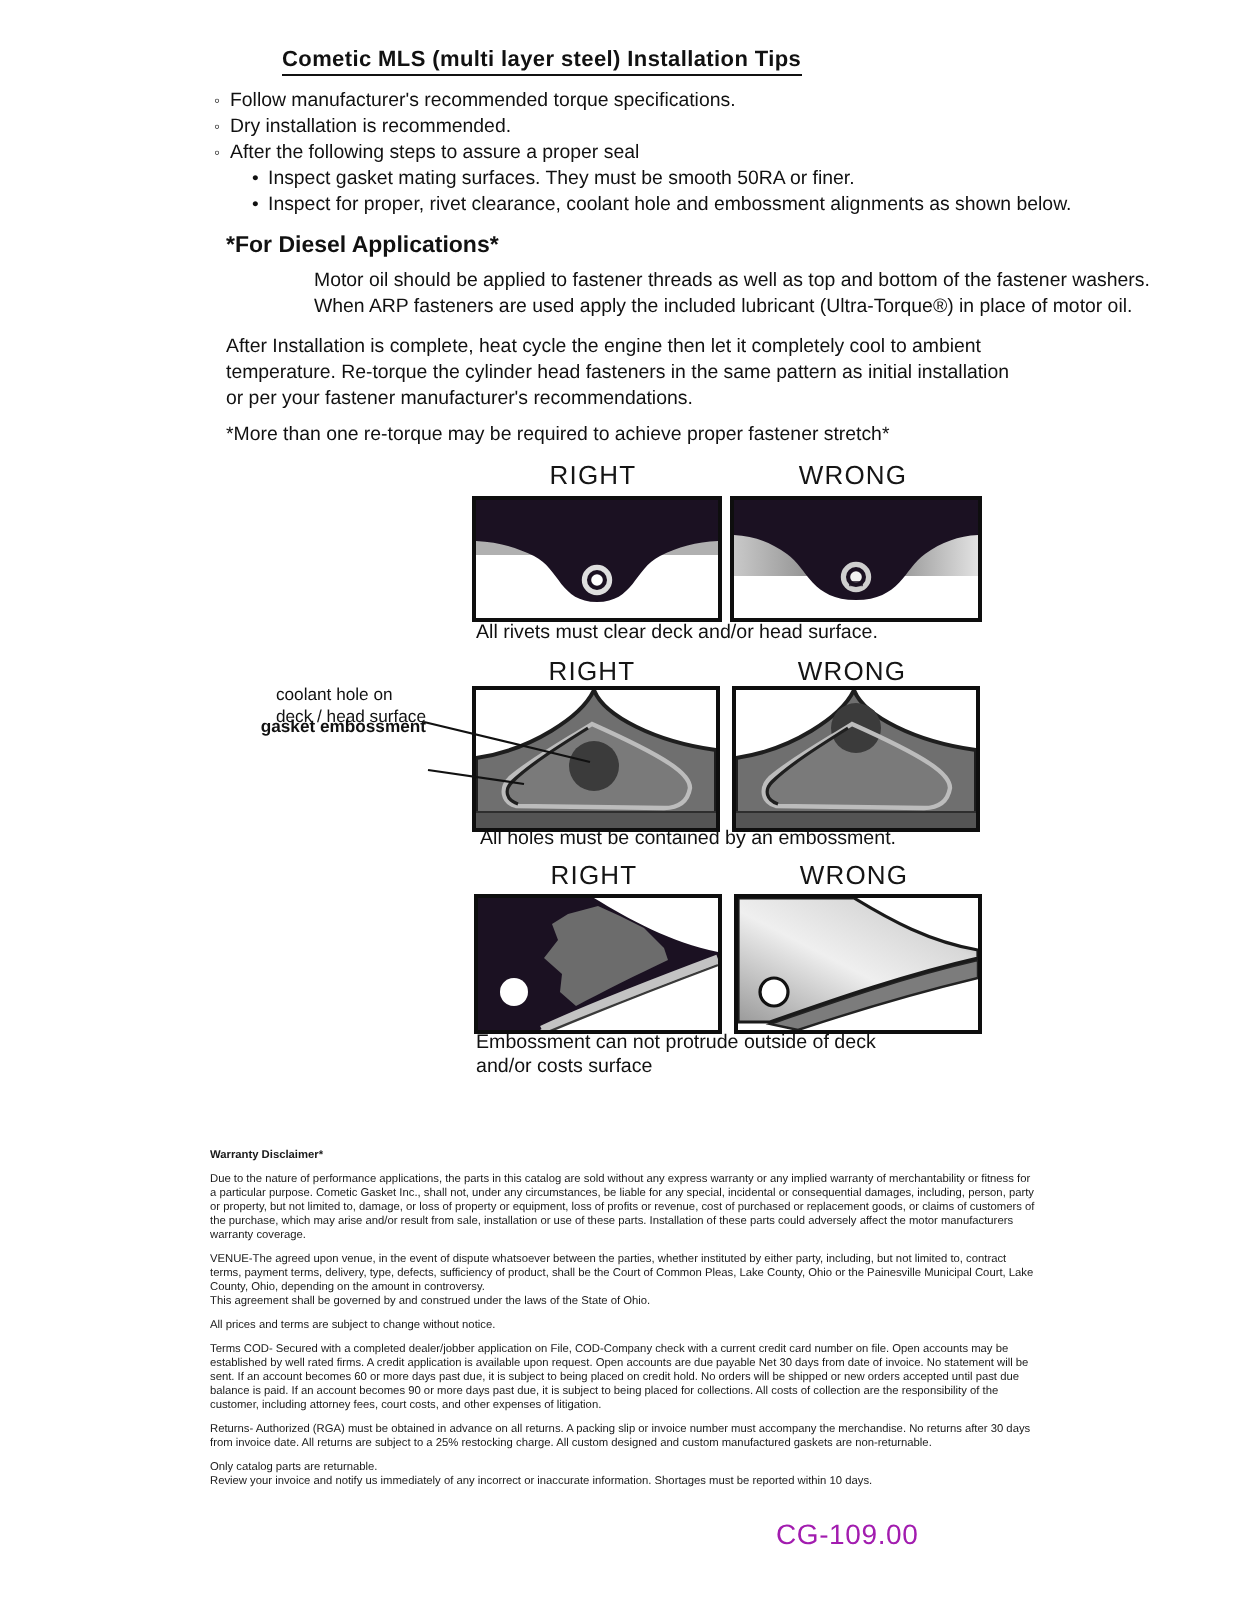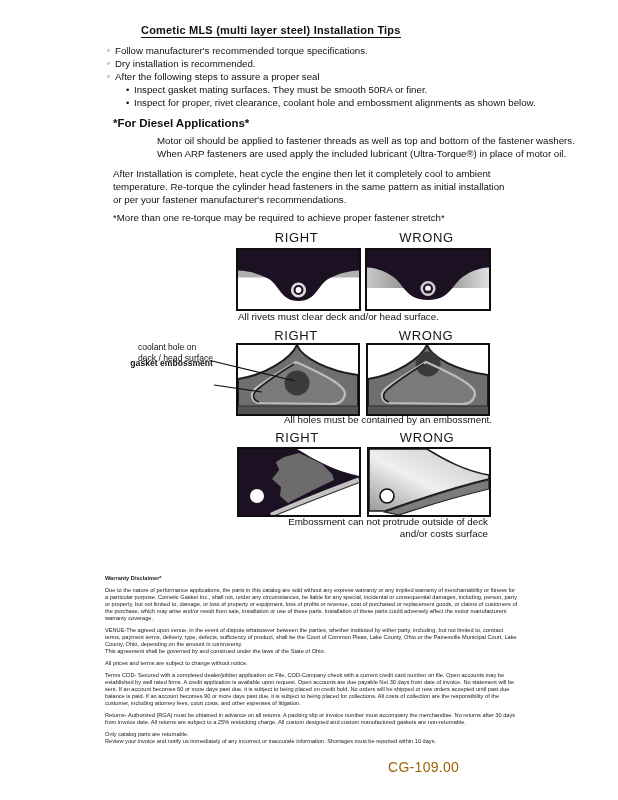--- a/index.html
+++ b/index.html
@@ -23,32 +23,32 @@
   .glyph.dot{font-size:9.5px;}
   
   .diesel-heading{position:absolute;left:113px;top:117px;font-size:11.5px;font-weight:bold;}
   .para{position:absolute;left:113px;font-size:9.7px;line-height:13.2px;width:462px;}
   #p1{top:134px;margin-left:44px;}
   #p2{top:167px;}
   #p3{top:211px;}
   
   .dlabel{position:absolute;font-size:13px;letter-spacing:.6px;text-align:center;width:121px;color:#151515;}
   .dimg{position:absolute;border:2px solid #0e0e0e;background:#fff;line-height:0;}
-  .dcaption{position:absolute;font-size:9.8px;line-height:11.5px;color:#111;text-align:right;}
+  .dcaption{position:absolute;font-size:9.8px;line-height:11.5px;color:#111;}
   
   .ann{position:absolute;right:405px;text-align:left;font-size:8.6px;line-height:10.8px;color:#111;}
   #ann1{top:342px;}
   #ann2{top:358px;font-weight:bold;}
   .leader{position:absolute;left:206px;top:352px;z-index:5;}
   
   .disclaimer{position:absolute;left:105px;top:575px;width:414px;font-size:5.65px;line-height:7px;color:#1a1a1a;}
   .disclaimer .dh{font-weight:bold;margin:0 0 5px 0;}
   .disclaimer p{margin:0 0 5px 0;}
   
-  .pagecode{position:absolute;left:388px;top:759px;font-size:14px;letter-spacing:.3px;color:#a16207;}
+  .pagecode{position:absolute;left:388px;top:759px;font-size:14px;letter-spacing:.3px;color:#a21caf;}
 </style>
 </head>
 <body>
 
 <div class="page">
 
   <div class="title">Cometic MLS (multi layer steel) Installation Tips</div>
 
   <div class="bullets">
     <div class="bullet-row">
@@ -142,21 +142,21 @@
       <rect x="0" y="0" width="120" height="69" fill="#ffffff"></rect>
       <path d="M59,0 C53,13 28,30 0,34 L0,69 L120,69 L120,30 C90,26 64,13 59,0 Z" fill="#6f6f6f" stroke="#1e1e1e" stroke-width="2"></path>
       <rect x="0" y="61" width="120" height="8" fill="#545454"></rect>
       <line x1="0" y1="61" x2="120" y2="61" stroke="#2e2e2e" stroke-width="1"></line>
       <path d="M58,17 C42,27 26,36 17,44 C12,49 13,56 20,58 L94,59 C102,59 106,55 107,49 C107,42 96,34 58,17 Z" fill="#7a7a7a"></path>
       <circle cx="60" cy="19" r="12.5" fill="#3b3b3b"></circle>
       <path d="M58,17 C42,27 26,36 17,44 C12,49 13,56 20,58 L94,59 C102,59 106,55 107,49 C107,42 96,34 58,17 Z" fill="none" stroke="#bcbcbc" stroke-width="2.2"></path>
       <path d="M56,19 C40,29 26,38 18,46 C14,50 15,55 21,57" fill="none" stroke="#1f1f1f" stroke-width="1.6"></path>
     </svg>
   </div>
-  <div class="dcaption" style="left:240px;top:414px;margin-left:44px;">All holes must be contained by an embossment.</div>
+  <div class="dcaption" style="left:240px;top:414px;">All holes must be contained by an embossment.</div>
 
   <div class="dlabel" style="left:237px;top:430px;width:120px;">RIGHT</div>
   <div class="dlabel" style="left:367px;top:430px;width:120px;">WRONG</div>
 
   <div class="dimg" style="left:237px;top:447px;">
     <svg width="120" height="66" viewBox="0 0 120 66">
       <rect x="0" y="0" width="120" height="66" fill="#ffffff"></rect>
       <path d="M0,0 L58,0 C76,11 96,22 120,27 L120,31 C88,43 57,55 31,66 L0,66 Z" fill="#1b1122"></path>
       <path d="M120,30.5 C88,42.5 57,54.5 32,66" fill="none" stroke="#c3c3c3" stroke-width="4.5"></path>
       <path d="M120,33.5 C88,45.5 59,57 35,67" fill="none" stroke="#3a3a3a" stroke-width="1.2"></path>

